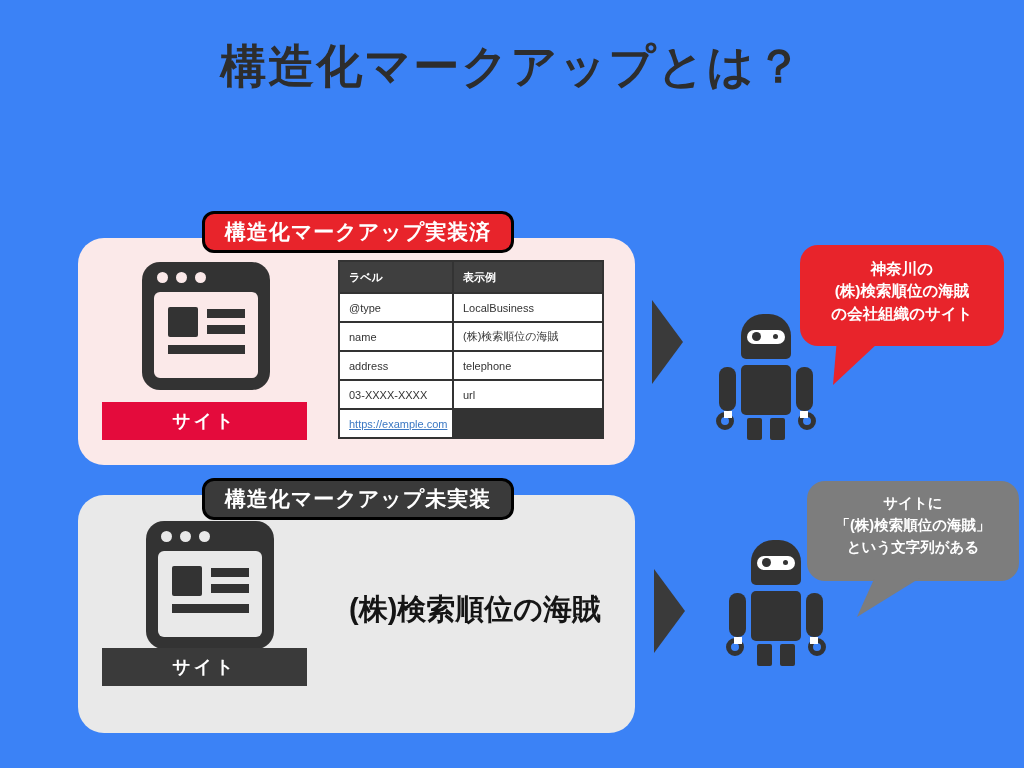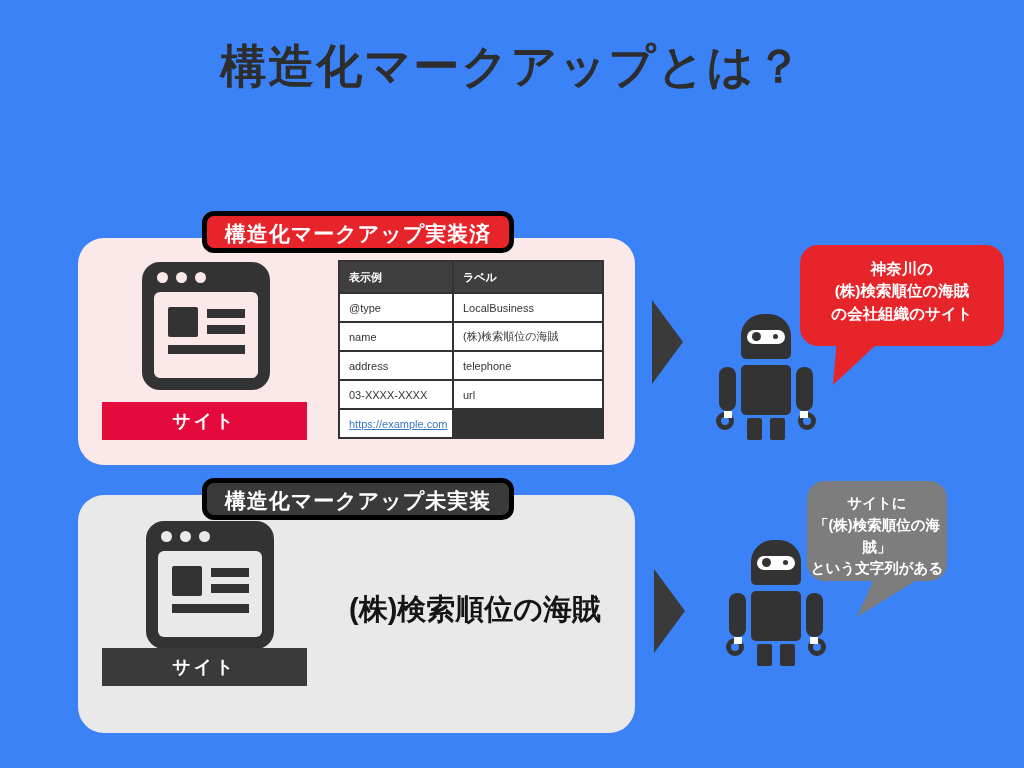--- a/index.html
+++ b/index.html
@@ -9,21 +9,21 @@
   .title { position:absolute; left:0; top:36px; width:1024px; text-align:center;
            font-size:46px; font-weight:900; color:#2d2d2d; letter-spacing:2px; }
   .desc  { position:absolute; left:0; top:143px; width:1024px; text-align:center;
            font-size:15.5px; font-weight:700; color:#2d2d2d; line-height:1.7; }
 
   .panel { position:absolute; left:78px; width:557px; border-radius:26px; }
   .panel.pink { top:238px; height:227px; background:#fbe9e9; }
   .panel.gray { top:495px; height:238px; background:#e9e9e9; }
 
   .badge { position:absolute; left:202px; width:312px; height:42px; box-sizing:border-box;
-           border:5px solid #000000; border-radius:12px; color:#ffffff; font-size:21px;
+           border:3px solid #000000; border-radius:12px; color:#ffffff; font-size:21px;
            font-weight:900; text-align:center; line-height:36px; letter-spacing:1px; }
   .badge.red  { top:211px; background:#e8242b; }
   .badge.dark { top:478px; background:#3a3a3a; }
 
   
   .browser { position:absolute; width:128px; height:128px; background:#333333; border-radius:18px; }
   .browser div { position:absolute; }
   .b-dot { width:11px; height:11px; border-radius:50%; top:10px; }
   .b-dot.d1{ left:15px; } .b-dot.d2{ left:34px; } .b-dot.d3{ left:53px; }
   .b-screen { left:12px; top:30px; width:104px; height:86px; border-radius:6px; }
@@ -73,21 +73,21 @@
   .r-leg-l { left:31px; top:104px; width:15px; height:22px; border-radius:2px; }
   .r-leg-r { left:54px; top:104px; width:15px; height:22px; border-radius:2px; }
   .robot.ra { left:716px; top:314px; }
   .robot.rb { left:726px; top:540px; }
 
   
   .bubble { position:absolute; border-radius:18px; color:#ffffff; font-weight:800;
             text-align:center; }
   .bubble.red  { left:800px; top:245px; width:204px; height:101px; background:#e8242b;
                  font-size:15.5px; line-height:1.45; padding-top:13px; box-sizing:border-box; }
-  .bubble.gray { left:807px; top:481px; width:140px; height:100px; background:#7d7d7d;
+  .bubble.gray { left:807px; top:481px; width:212px; height:100px; background:#7d7d7d;
                  font-size:14.5px; line-height:1.5; padding-top:12px; box-sizing:border-box; }
   .tail { position:absolute; }
   .tail.red  { left:833px; top:343px; width:45px; height:42px; background:#e8242b;
                clip-path:polygon(8% 0, 100% 0, 0 100%); }
   .tail.gray { left:855px; top:578px; width:65px; height:39px; background:#7d7d7d;
                clip-path:polygon(30% 0, 100% 0, 3% 100%); }
 
   .company-text { position:absolute; left:330px; top:590px; width:290px; text-align:center;
                   font-size:29px; font-weight:900; color:#151515; }
 </style>
@@ -108,22 +108,22 @@
     <div class="b-screen">
       <div class="b-block"></div>
       <div class="b-bar1"></div>
       <div class="b-bar2"></div>
       <div class="b-bar3"></div>
     </div>
   </div>
   <div class="site-bar red">サイト</div>
 
   <div class="sd-table">
+    <div class="sd-cell sd-head">ラベル</div>
     <div class="sd-cell sd-head">表示例</div>
-    <div class="sd-cell sd-head">ラベル</div>
     <div class="sd-cell">@type</div>
     <div class="sd-cell">LocalBusiness</div>
     <div class="sd-cell">name</div>
     <div class="sd-cell">(株)検索順位の海賊</div>
     <div class="sd-cell">address</div>
     <div class="sd-cell">telephone</div>
     <div class="sd-cell">03-XXXX-XXXX</div>
     <div class="sd-cell">url</div>
     <div class="sd-cell">
       <span class="sd-link">https://example.com</span>

